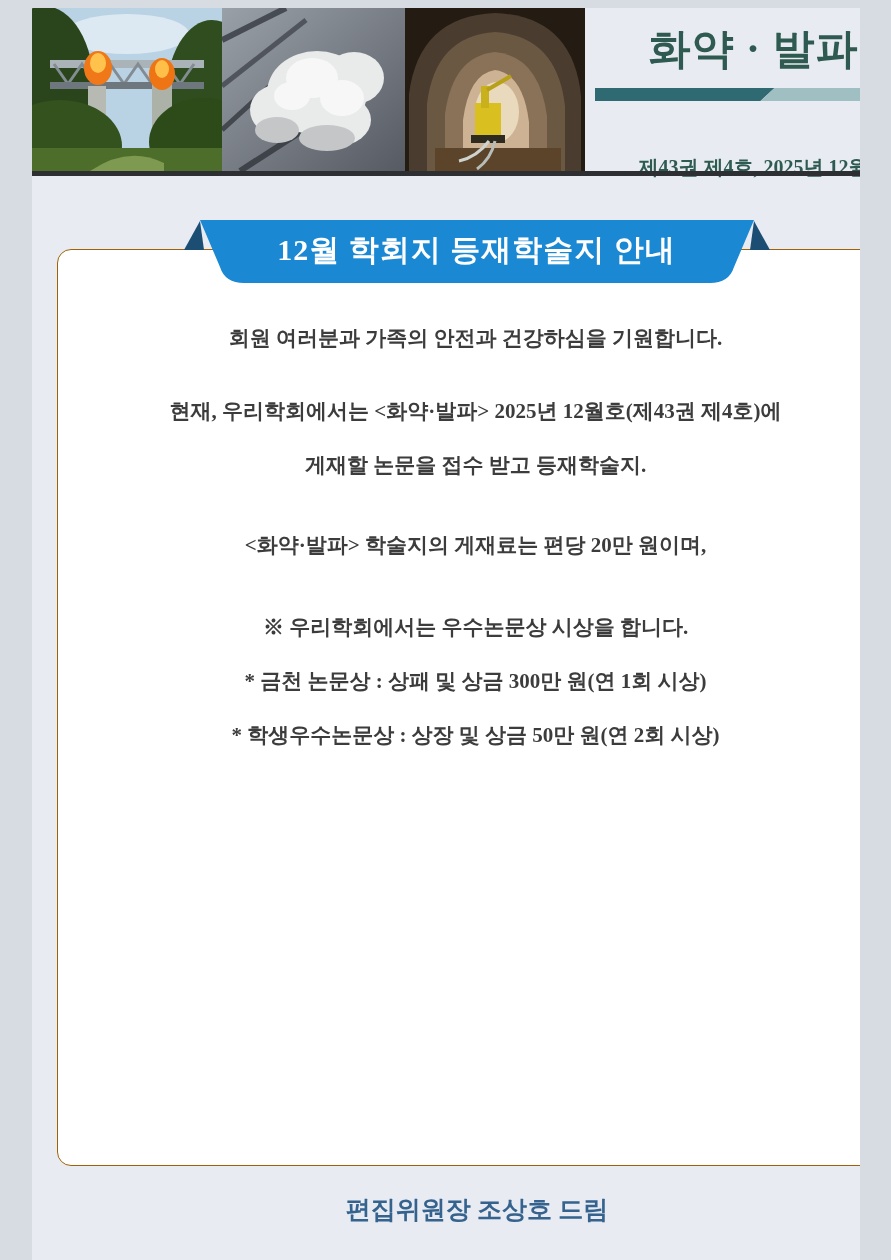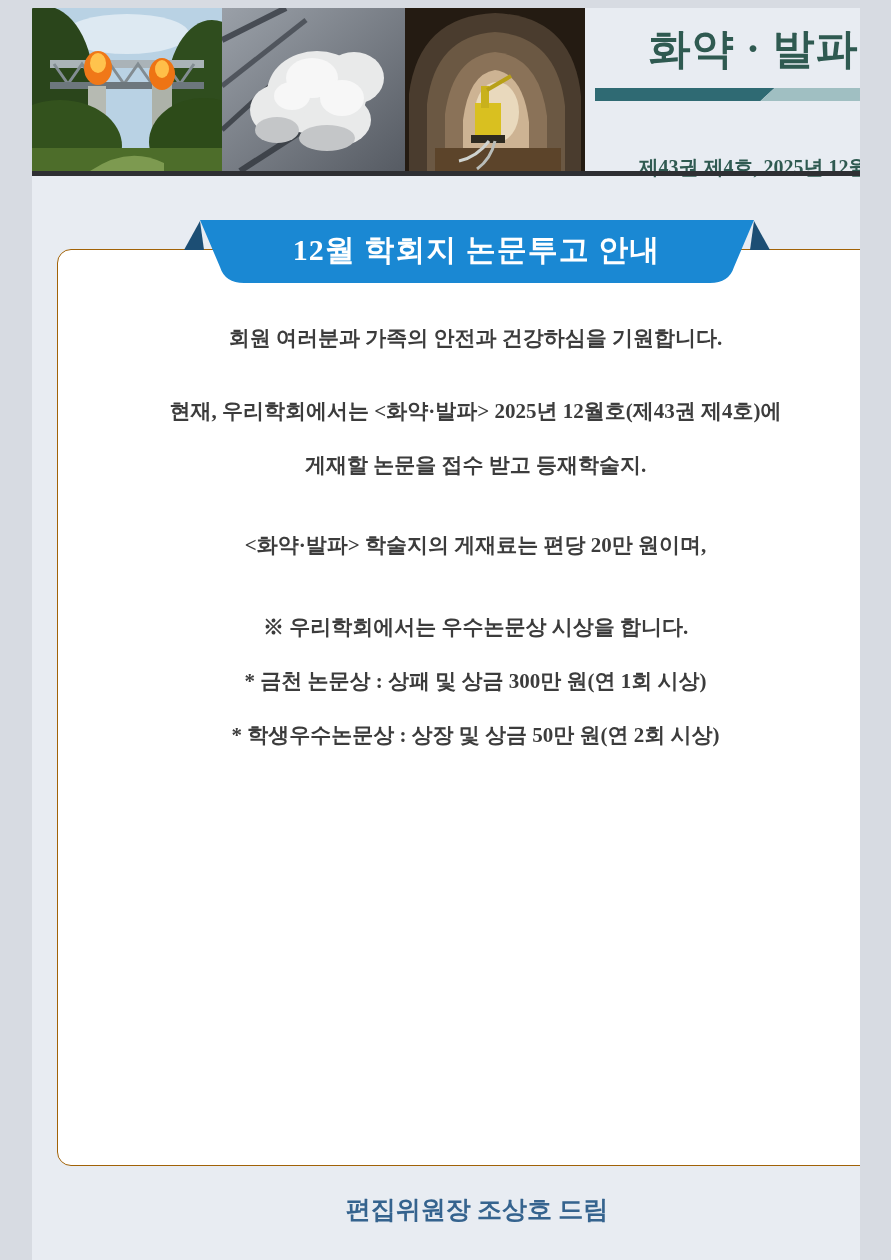--- a/index.html
+++ b/index.html
@@ -191,18 +191,18 @@
 
     </div>
   </div>
 
   <div class="ribbon-wrap">
     <svg width="610" height="66" viewBox="0 0 610 66">
       <polygon points="28,1 12,30 32,30" fill="#1c4e74"></polygon>
       <polygon points="582,1 598,30 578,30" fill="#1c4e74"></polygon>
       <path d="M28,0 H582 L562,47 Q557,63 538,63 H72 Q53,63 48,47 Z" fill="#1a88d3"></path>
     </svg>
-    <div class="ribbon-label">12월 학회지 논문투고 안내</div>
+    <div class="ribbon-label">12월 학회지 등재학술지 안내</div>
   </div>
 
   <div class="signature">편집위원장 조상호 드림</div>
 
 </div>
 
 </body></html>

